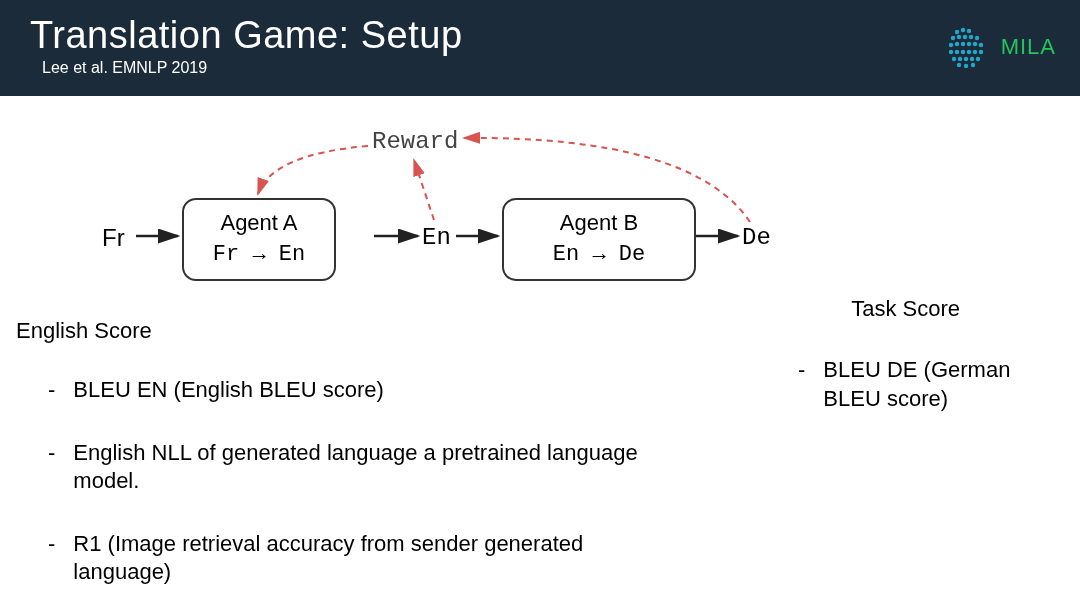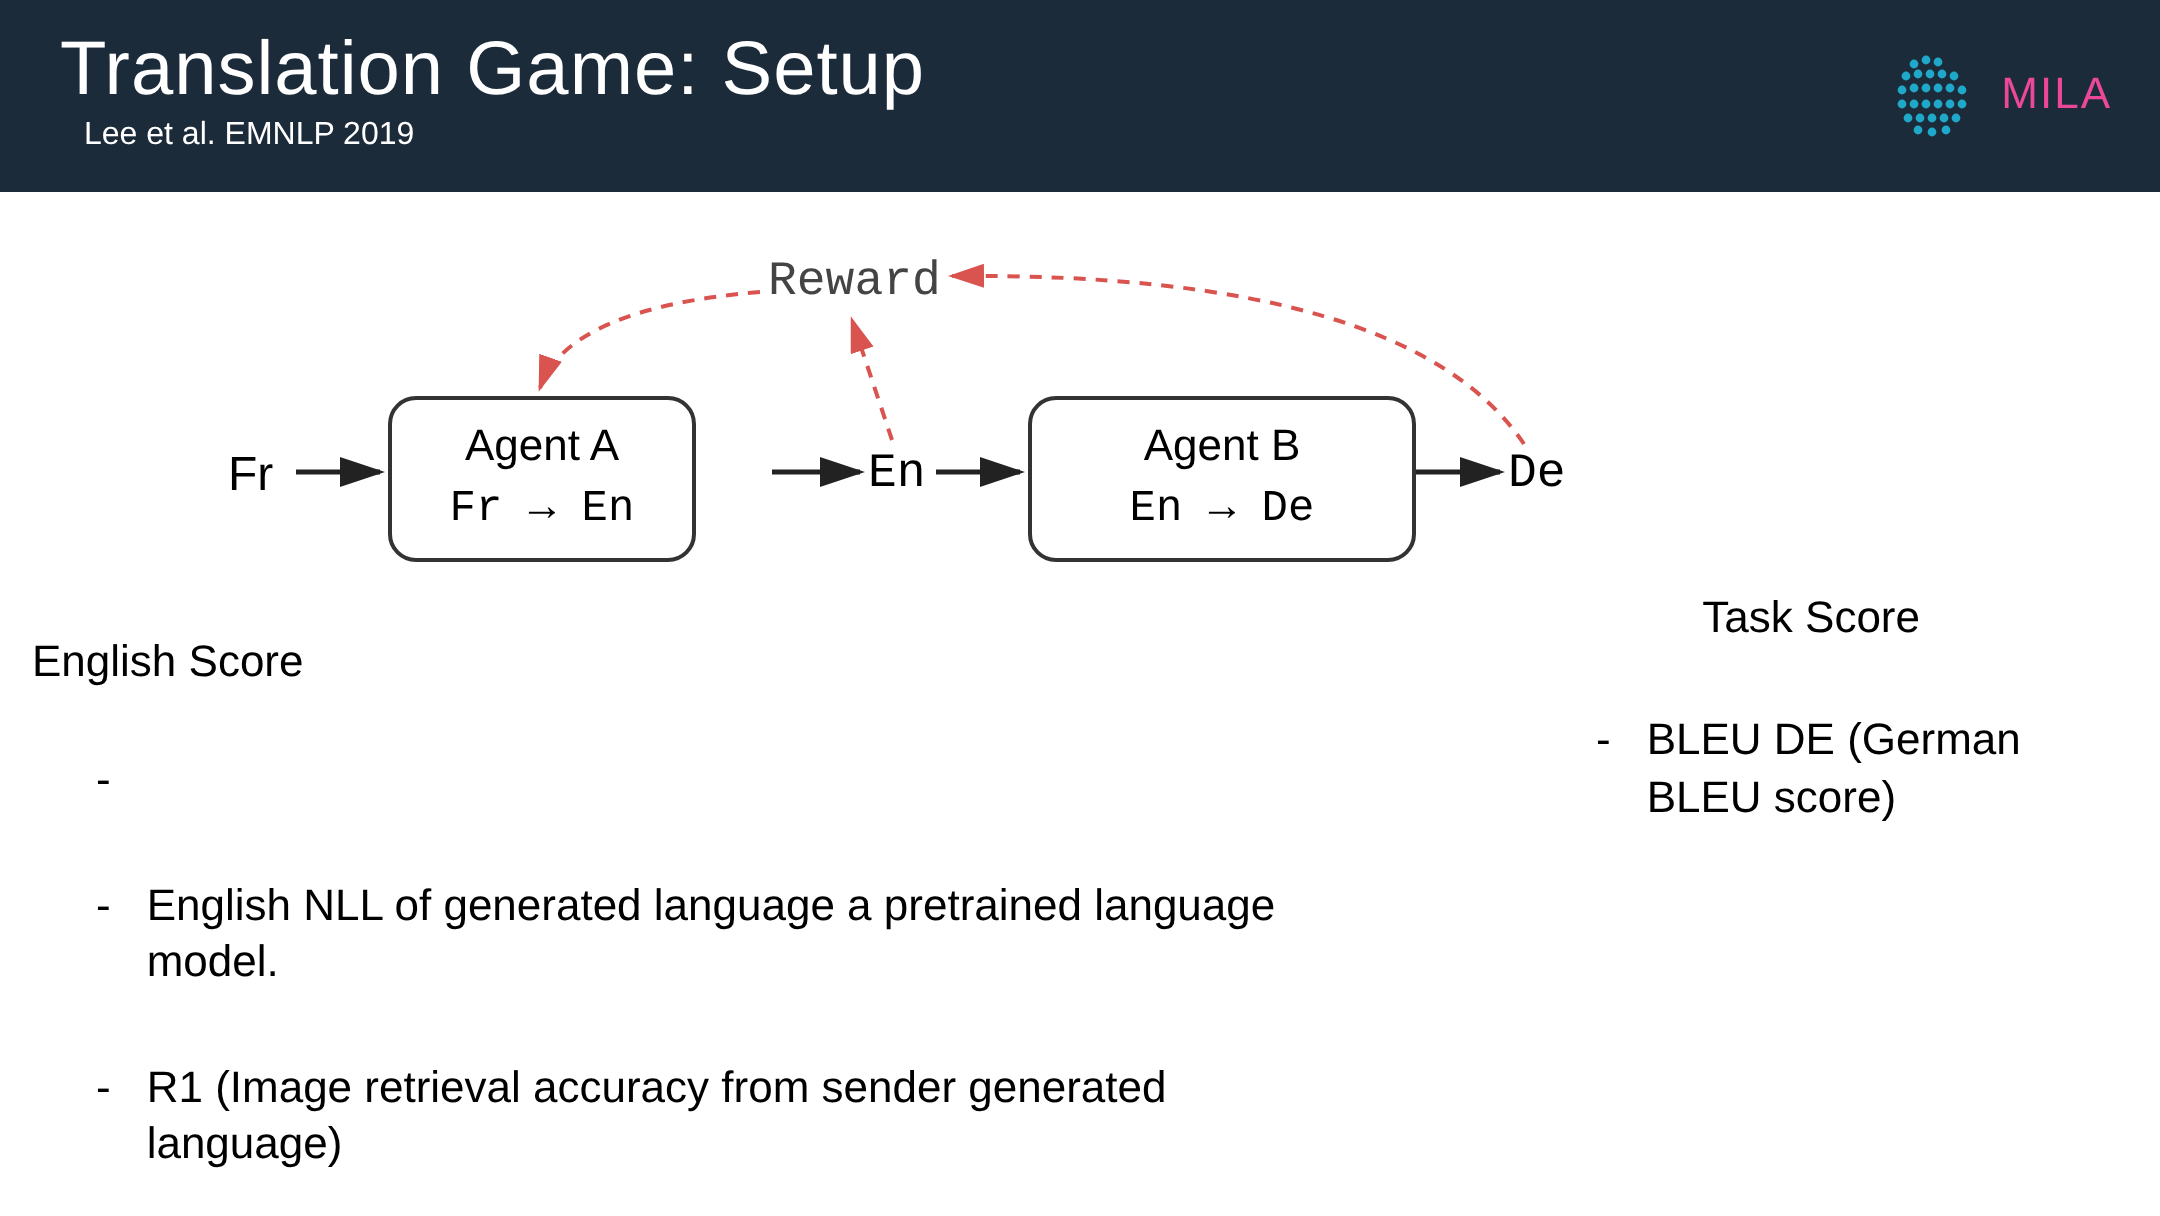--- a/index.html
+++ b/index.html
@@ -31,34 +31,34 @@
     }
     .logo-area {
       position: absolute;
       right: 24px;
       top: 22px;
       display: flex;
       align-items: center;
       gap: 10px;
     }
     .logo-text {
-      color: #ec4899;
+      color: #22c55e;
       font-size: 22px;
       font-weight: 400;
       letter-spacing: 1px;
     }
     .content {
       position: relative;
       width: 100%;
       height: calc(100% - 96px);
     }
     .diagram {
       position: absolute;
       top: 10px;
-      left: 104px;
+      left: 92px;
       width: 780px;
       height: 200px;
     }
     .reward-label {
       position: absolute;
       top: 22px;
       left: 280px;
       font-family: 'Courier New', monospace;
       font-size: 24px;
       color: #444;
@@ -236,20 +236,21 @@
     </div>
   </div>
 
   <div class="score-title lang-score-title">English Score</div>
 
   <div class="score-title task-score-title">Task Score</div>
 
   <div class="bullets lang-bullets">
     <div class="bullet">
         <span class="dash">-</span>
+        <span>BLEU EN (English BLEU score)</span>
       </div>
     <div class="bullet">
         <span class="dash">-</span>
         <span>English NLL of generated language a pretrained language model.</span>
       </div>
     <div class="bullet">
         <span class="dash">-</span>
         <span>R1 (Image retrieval accuracy from sender generated language)</span>
       </div>
   </div>

